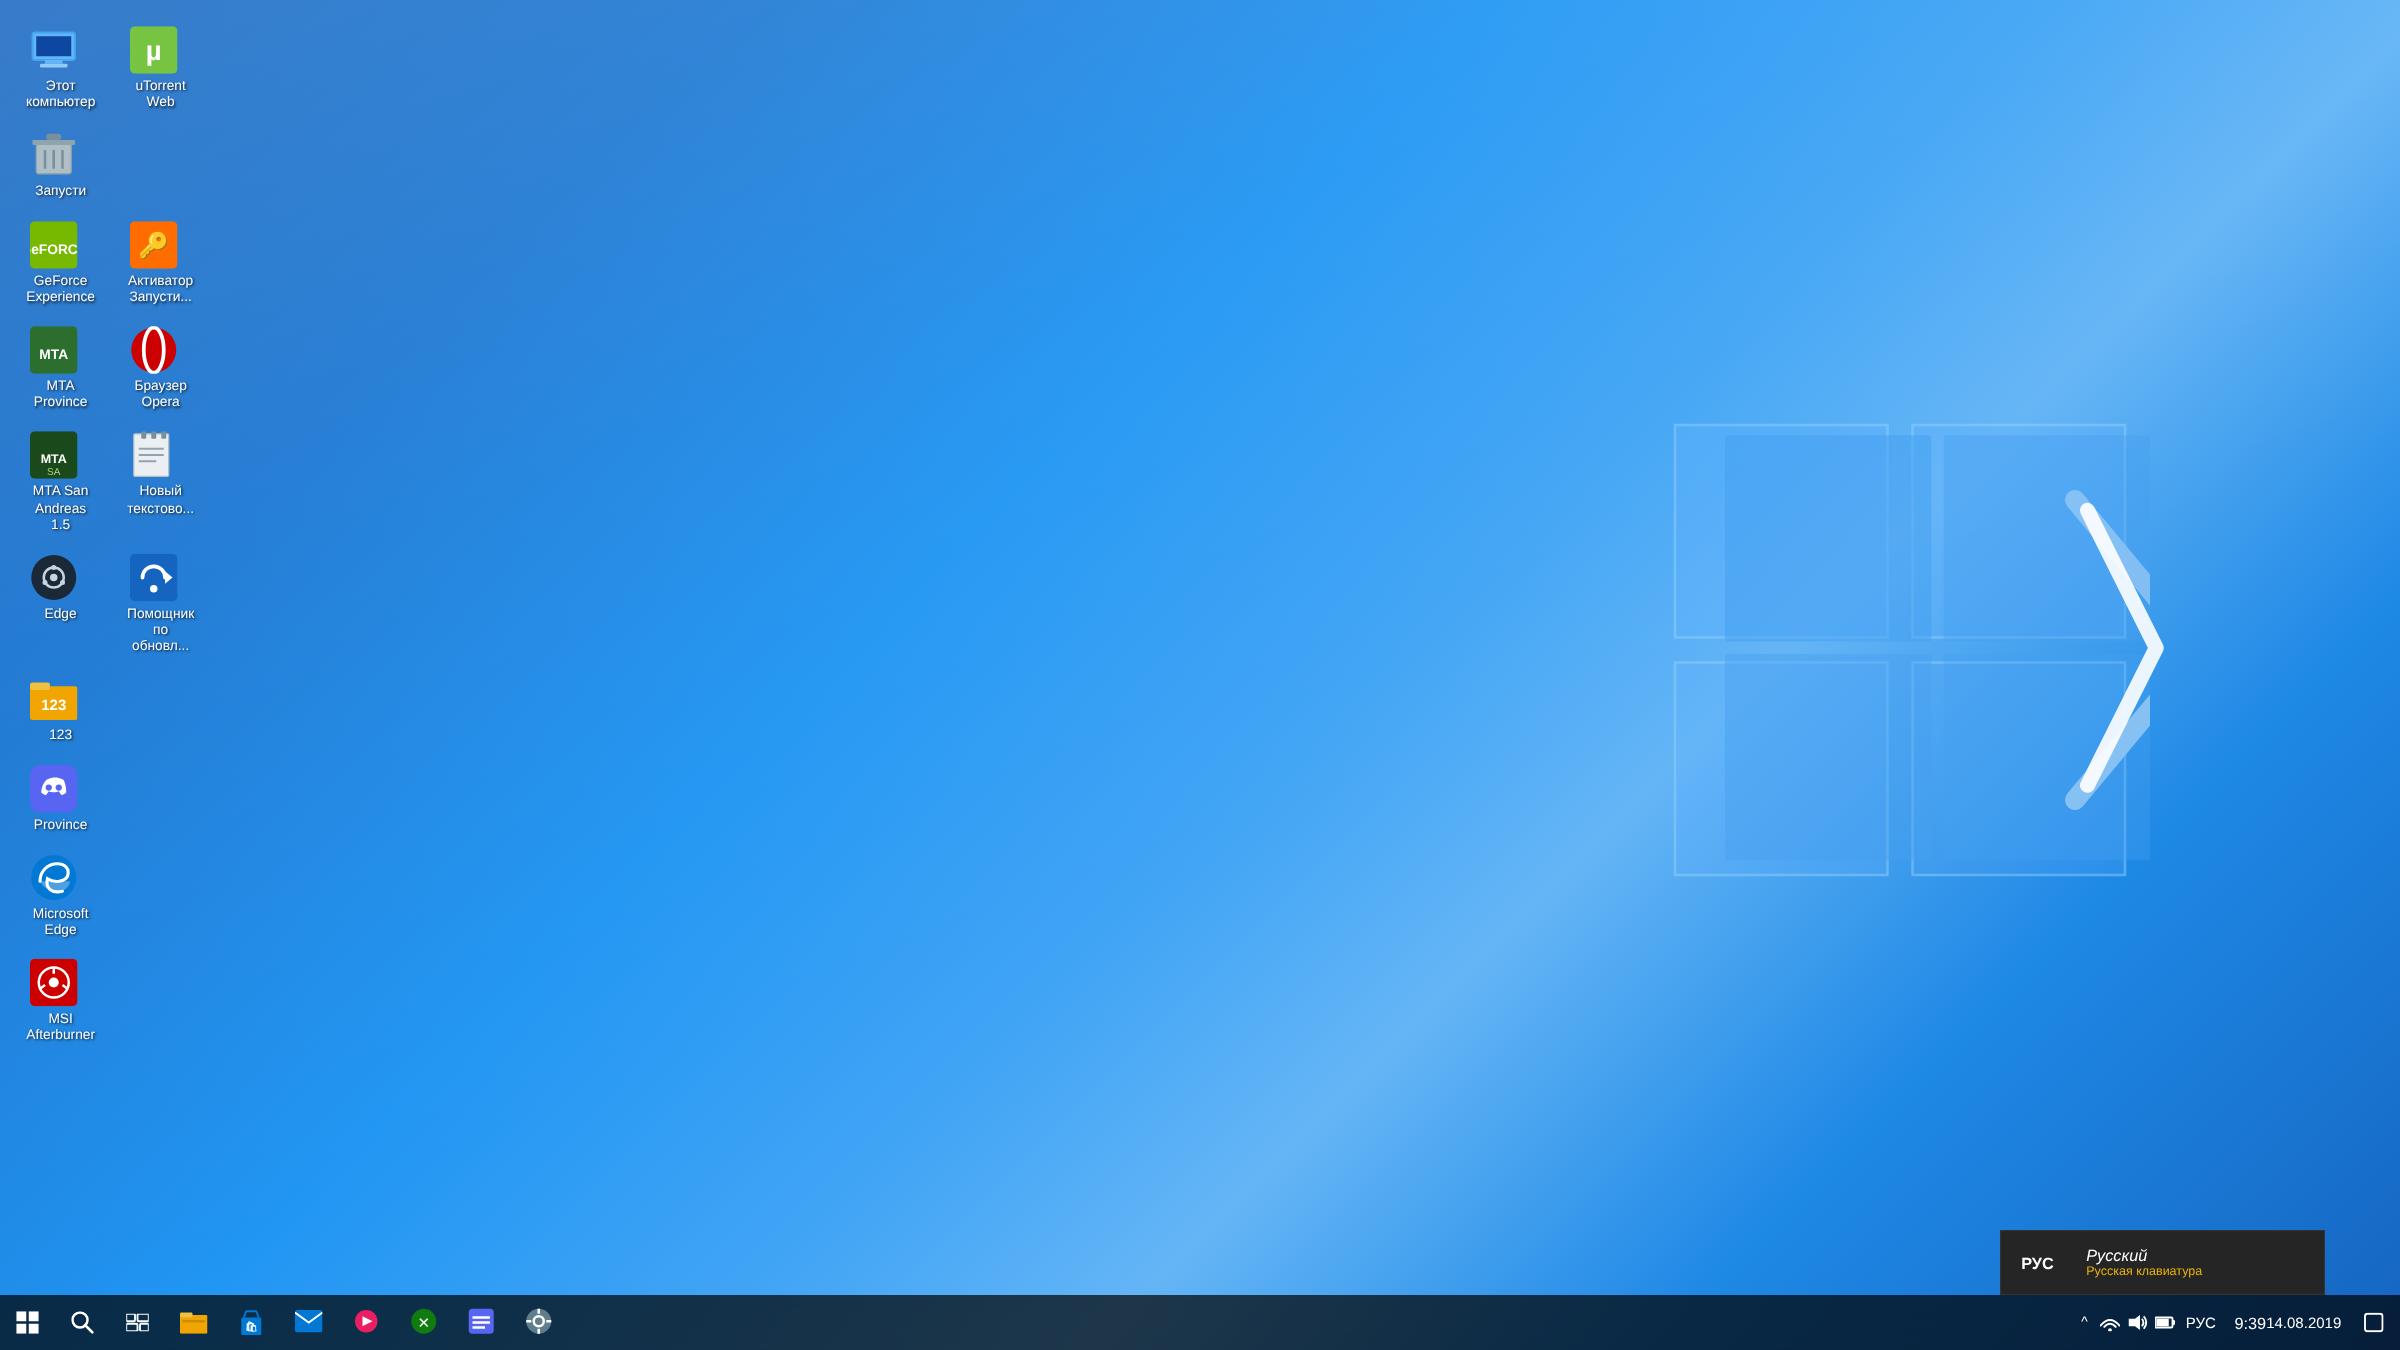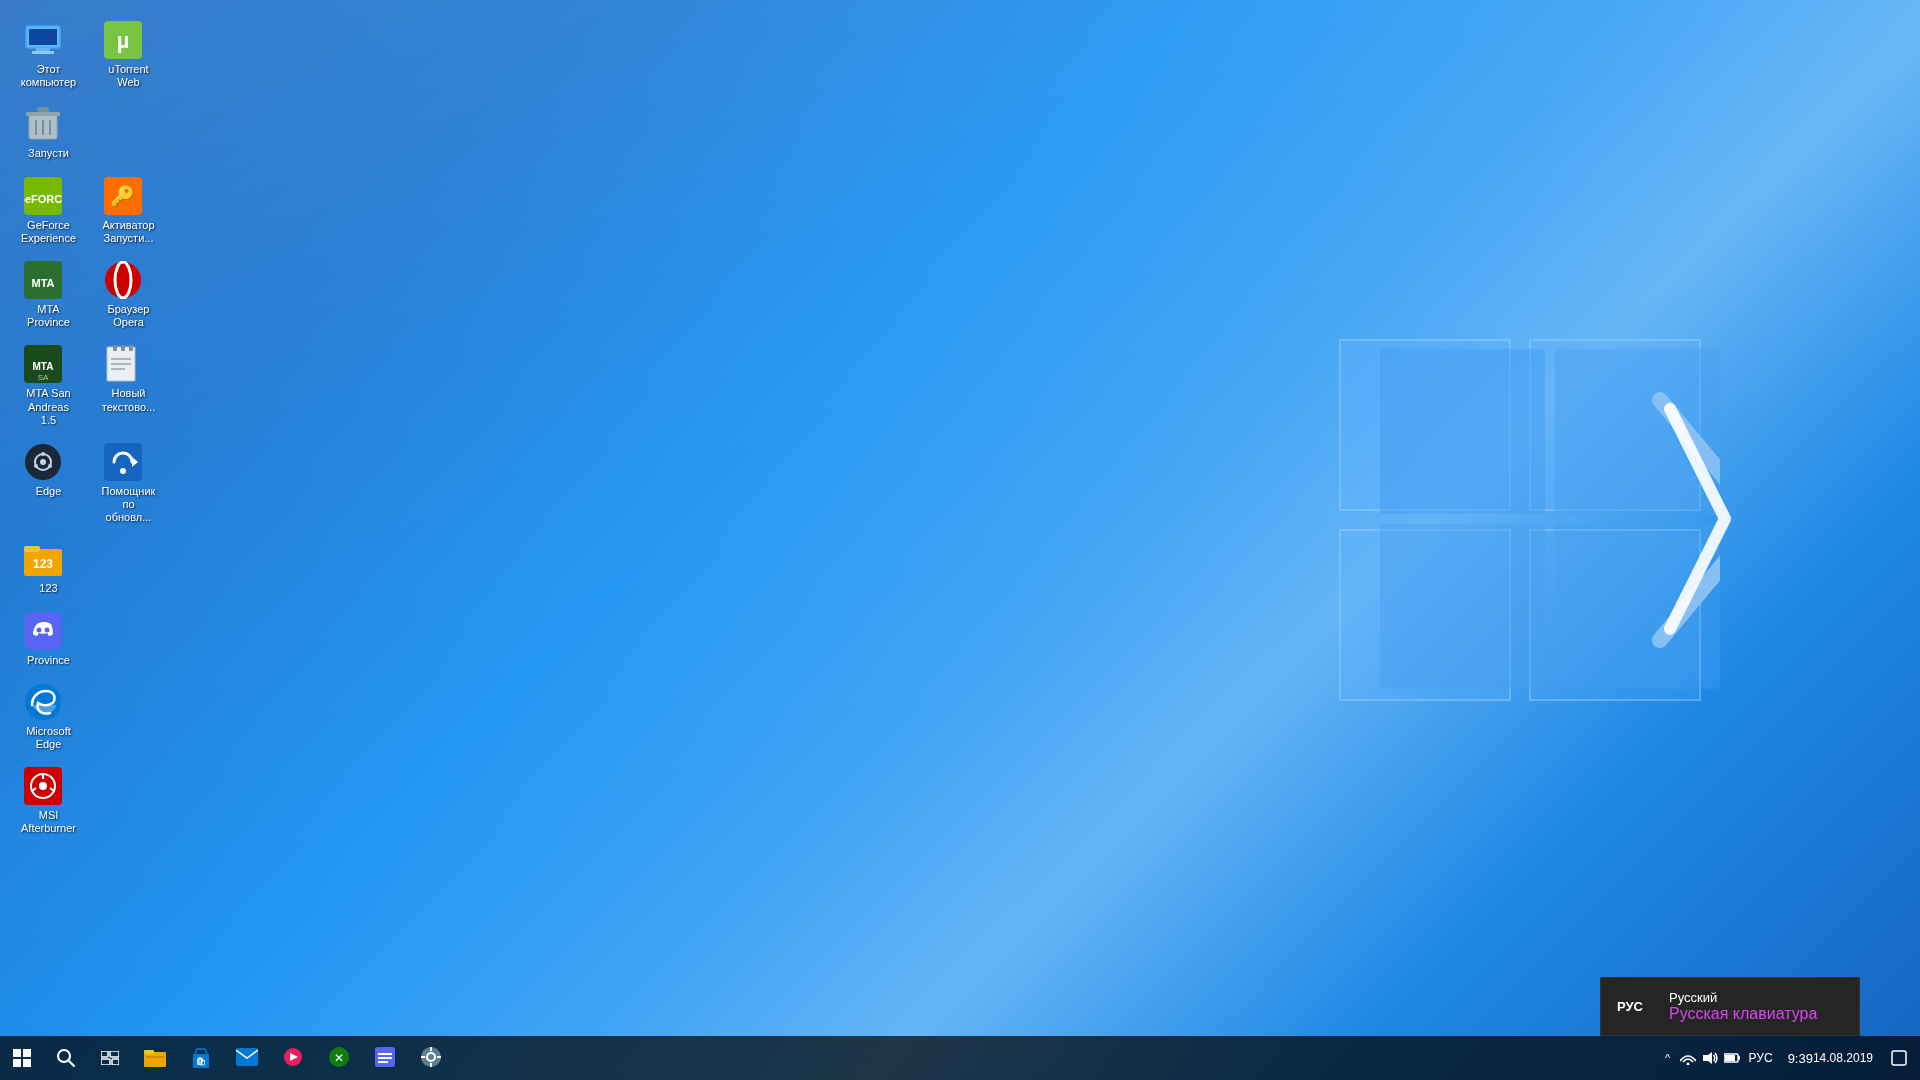--- a/index.html
+++ b/index.html
@@ -223,25 +223,26 @@
     }
 
     .lang-details {
       display: flex;
       flex-direction: column;
     }
 
     .lang-name {
       font-size: 13px;
       color: white;
+      font-style: italic;
     }
 
     .lang-sub {
-      font-size: 16px;
-      color: #d946ef;
+      font-size: 10px;
+      color: #eab308;
     }
   </style>
 </head>
 <body>
 
 <div class="desktop">
 
   <div class="light-ray"></div>
 
   <div class="win-logo-bg">

